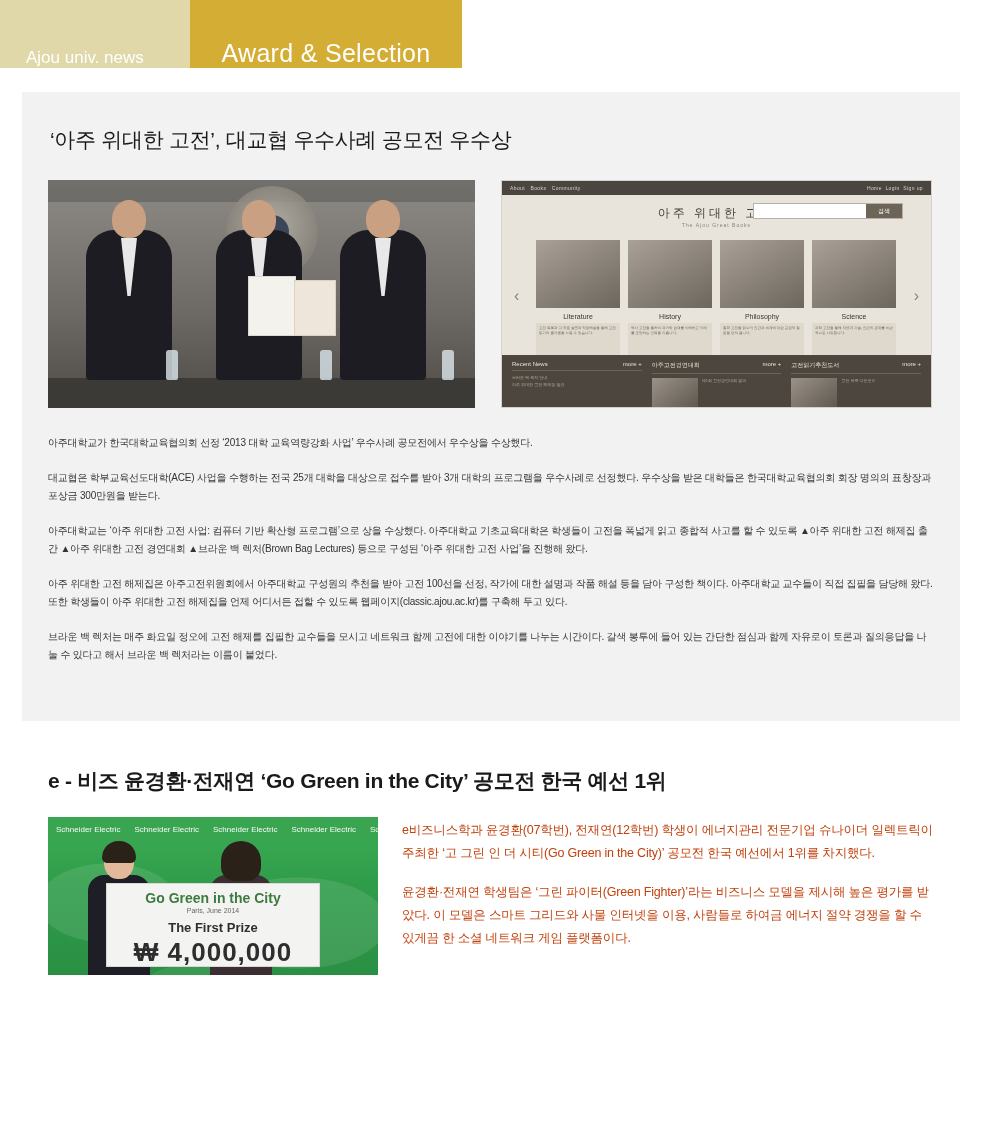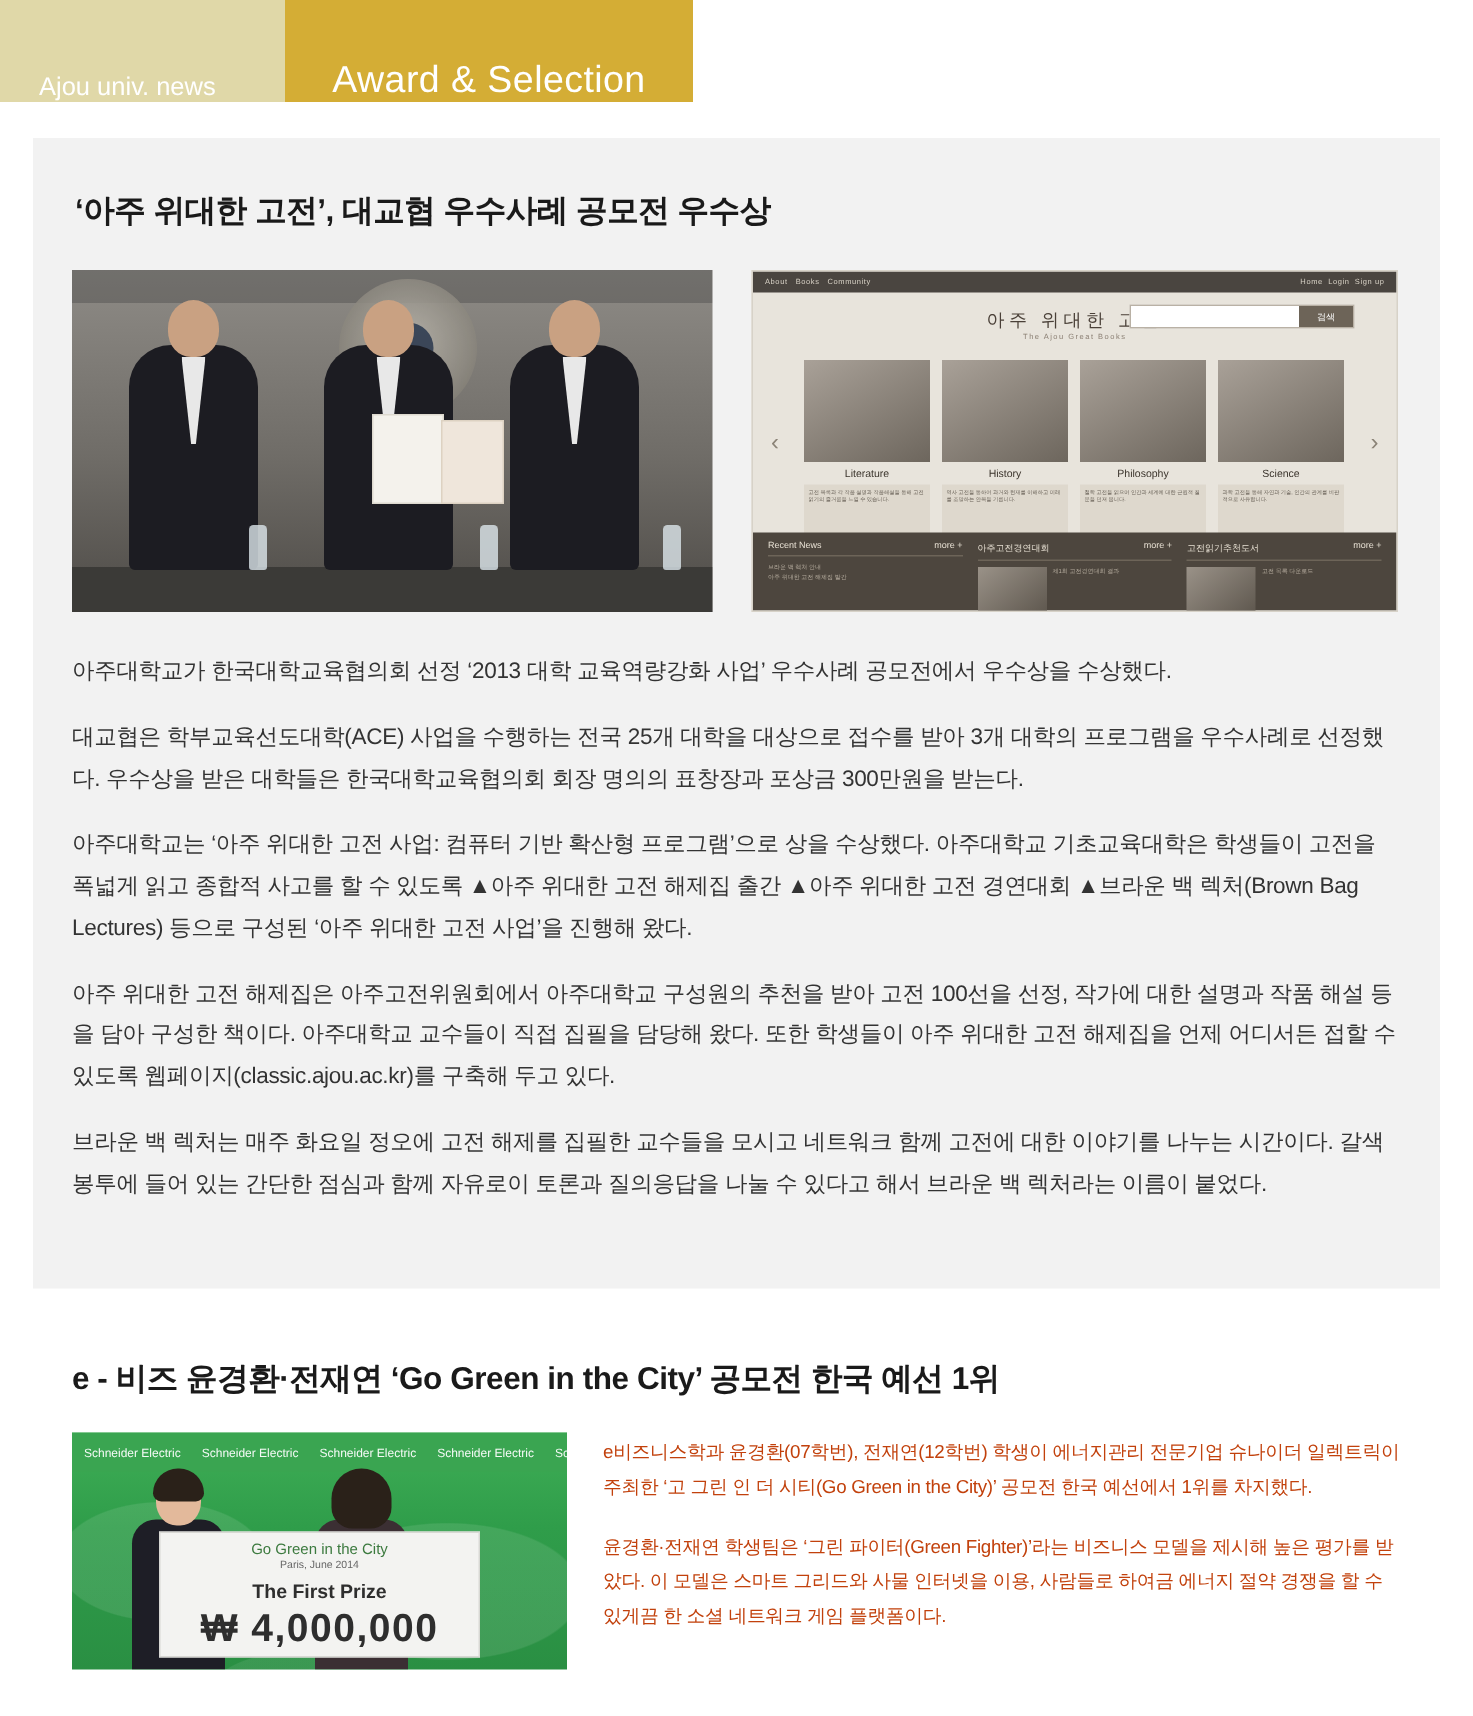--- a/index.html
+++ b/index.html
@@ -49,21 +49,21 @@
 
   
   .article1 {
     margin: 24px 22px 0 22px;
     background: #f2f2f2;
     padding: 34px 26px 40px 26px;
   }
   .article1-title {
     font-size: 21px;
     color: #1a1a1a;
-    font-weight: bold;
+    font-weight: normal;
     margin: 0 0 26px 2px;
     letter-spacing: -0.3px;
   }
   .img-row {
     display: flex;
     gap: 26px;
   }
 
   
   .photo-award {
@@ -255,21 +255,21 @@
     background: linear-gradient(140deg,#9a9288,#5f584f);
     float: left;
     margin-right: 4px;
   }
 
   
   .body-copy {
     margin-top: 26px;
   }
   .body-copy p {
-    font-size: 15px;
+    font-size: 10px;
     line-height: 1.85;
     color: #333333;
     margin: 0 0 16px 0;
     letter-spacing: -0.2px;
   }
 
   
   .article2 {
     margin: 46px 22px 0 22px;
     padding: 0 26px;
@@ -356,21 +356,21 @@
   .pg-check {
     position: absolute;
     left: 58px; bottom: 8px;
     width: 214px; height: 84px;
     background: #f3f3f1;
     border: 1px solid #d8d8d4;
     padding: 6px 0;
     text-align: center;
     color: #2e2e2e;
   }
-  .pg-check .c1 { font-size: 10px; color: #3c7a3f; font-weight: normal; }
+  .pg-check .c1 { font-size: 14px; color: #3c7a3f; font-weight: bold; }
   .pg-check .c2 { font-size: 7px; color: #666; margin-top: 1px; }
   .pg-check .c3 { font-size: 13px; font-weight: bold; margin-top: 6px; text-align: center; }
   .pg-check .c4 { font-size: 26px; font-weight: bold; margin-top: 2px; letter-spacing: 1px; }
 
   .a2-text { flex: 1; padding-top: 2px; }
   .a2-text p {
     font-size: 12.5px;
     line-height: 1.85;
     color: #c2410c;
     margin: 0 0 16px 0;

